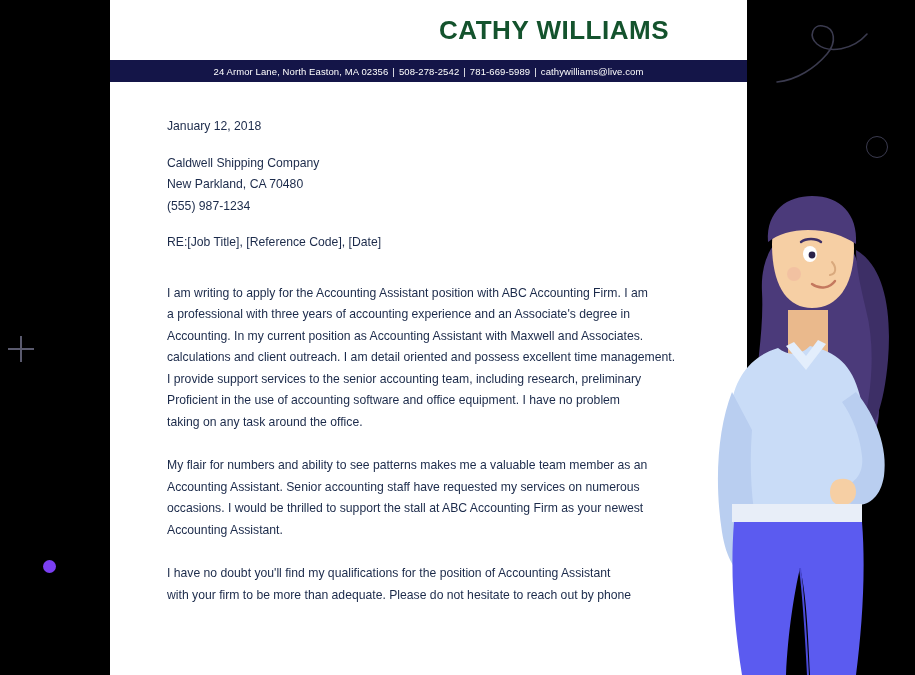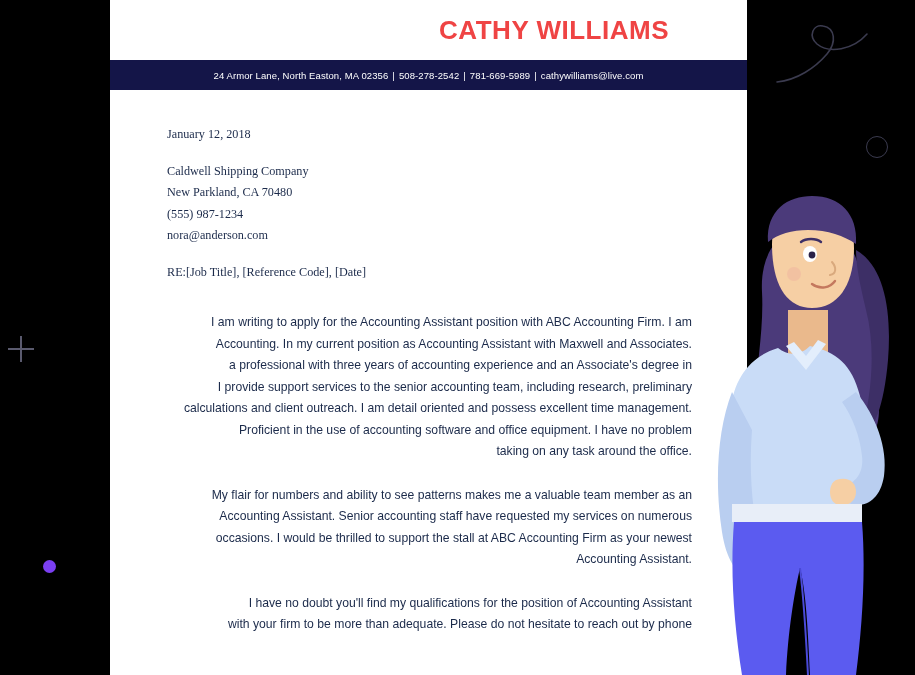--- a/index.html
+++ b/index.html
@@ -84,26 +84,26 @@
     display: flex;
     align-items: center;
     justify-content: flex-end;
     padding-right: 78px;
     box-sizing: border-box;
   }
   .doc-name {
     font-size: 26px;
     font-weight: bold;
     letter-spacing: 0.5px;
-    color: #ef4444;
+    color: #14532d;
     white-space: nowrap;
   }
 
   .doc-contactbar {
-    height: 30px;
+    height: 22px;
     background: #141548;
     color: #ffffff;
     display: flex;
     align-items: center;
     justify-content: center;
     font-size: 9.5px;
     letter-spacing: 0.1px;
   }
   .doc-contactbar .sep {
     padding: 0 4px;
@@ -111,26 +111,26 @@
   }
 
   
   .doc-body {
     padding: 34px 0 0 57px;
     color: #1b2a4a;
     font-size: 12.2px;
     line-height: 21.5px;
   }
   .blk { margin-bottom: 15px; }
-  .blk .line { white-space: nowrap; font-family: Liberation Serif, serif; }
+  .blk .line { white-space: nowrap; }
   .para {
     max-width: 525px;
     margin-bottom: 22px;
   }
-  .para .line { white-space: nowrap; text-align: right; }
+  .para .line { white-space: nowrap; }
   .spacer-sm { height: 7px; }
 
   
   #illustration {
     position: absolute;
     left: 660px;
     top: 180px;
     width: 255px;
     height: 495px;
     pointer-events: none;
@@ -167,38 +167,37 @@
   <div class="doc-body">
 
     <div class="blk">
       <div class="line">January 12, 2018</div>
     </div>
 
     <div class="blk">
       <div class="line">Caldwell Shipping Company</div>
       <div class="line">New Parkland, CA 70480</div>
       <div class="line">(555) 987-1234</div>
-      <div class="line">nora@anderson.com</div>
     </div>
 
     <div class="blk">
       <div class="line">RE:[Job Title], [Reference Code], [Date]</div>
     </div>
 
     <div class="spacer-sm"></div>
 
 
     <div class="spacer-sm"></div>
 
     <div class="para">
       <div class="line">I am writing to apply for the Accounting Assistant position with ABC Accounting Firm. I am</div>
+      <div class="line">a professional with three years of accounting experience and an Associate's degree in</div>
       <div class="line">Accounting. In my current position as Accounting Assistant with Maxwell and Associates.</div>
-      <div class="line">a professional with three years of accounting experience and an Associate's degree in</div>
+      <div class="line">calculations and client outreach. I am detail oriented and possess excellent time management.</div>
       <div class="line">I provide support services to the senior accounting team, including research, preliminary</div>
-      <div class="line">calculations and client outreach. I am detail oriented and possess excellent time management.</div>
       <div class="line">Proficient in the use of accounting software and office equipment. I have no problem</div>
       <div class="line">taking on any task around the office.</div>
     </div>
 
     <div class="para">
       <div class="line">My flair for numbers and ability to see patterns makes me a valuable team member as an</div>
       <div class="line">Accounting Assistant. Senior accounting staff have requested my services on numerous</div>
       <div class="line">occasions. I would be thrilled to support the stall at ABC Accounting Firm as your newest</div>
       <div class="line">Accounting Assistant.</div>
     </div>

